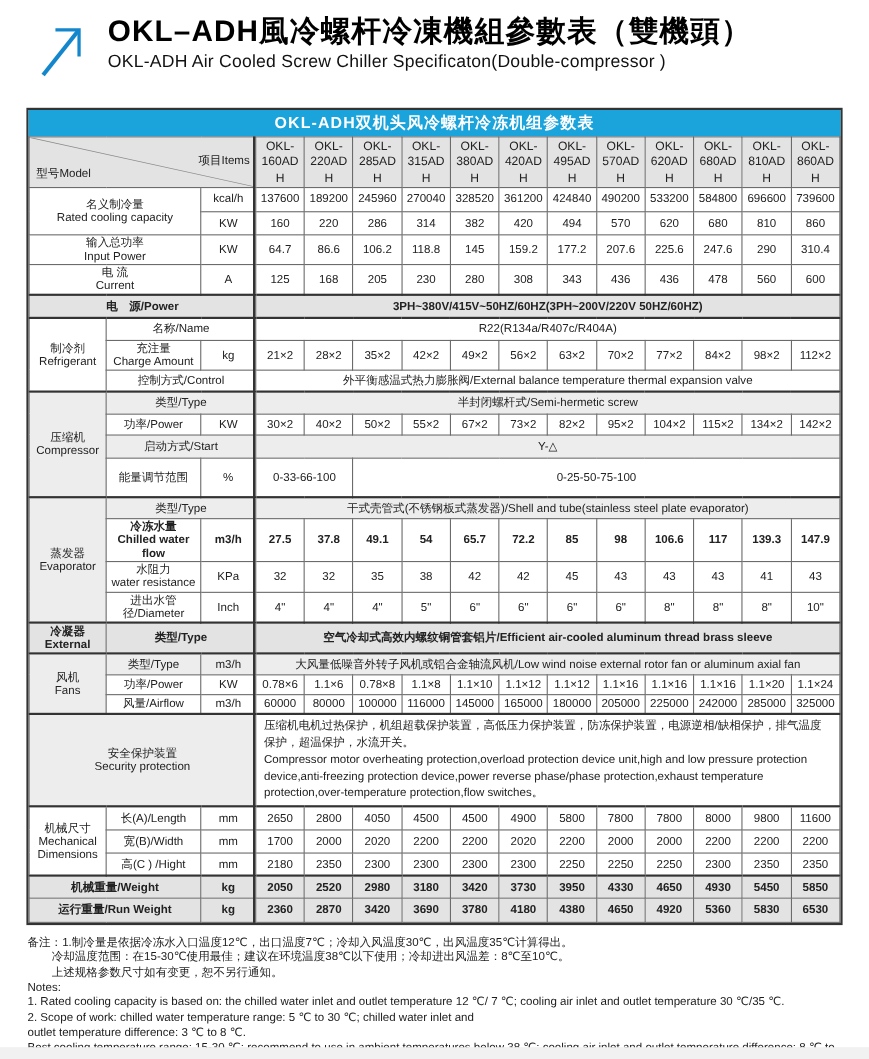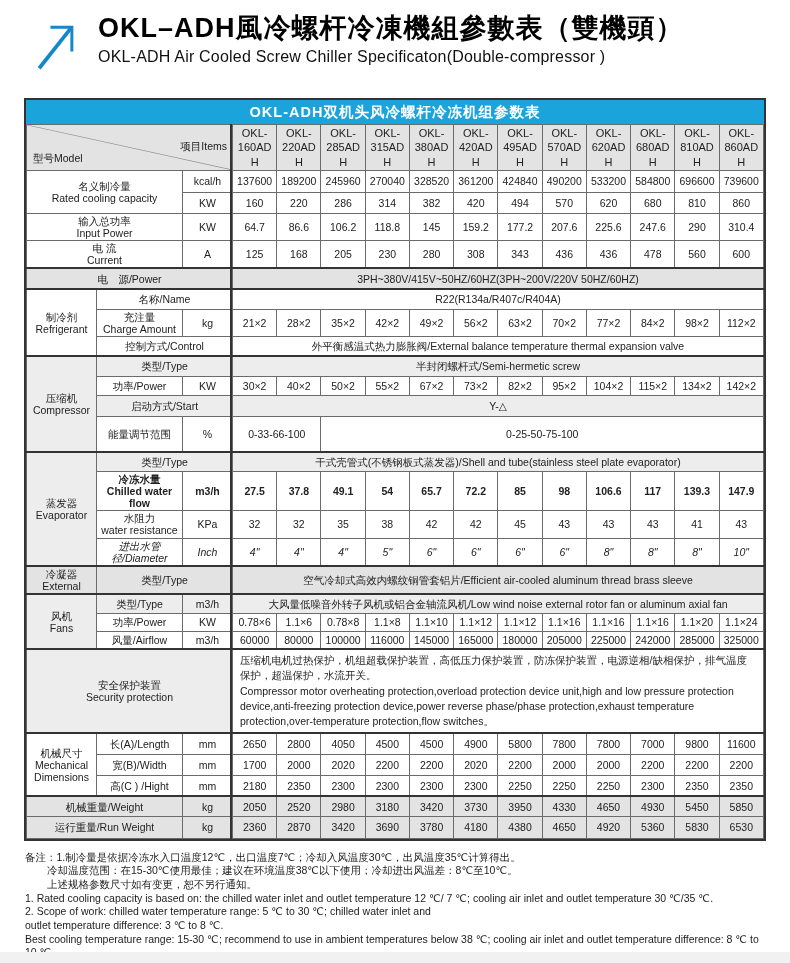--- a/index.html
+++ b/index.html
@@ -15,21 +15,21 @@
   .title-zh{font-size:27px;font-weight:bold;letter-spacing:1px;line-height:1.25;color:#000;}
   .title-en{font-size:16px;color:#111;margin-top:2px;letter-spacing:0.2px;}
   
   .tablewrap{margin:26px 24px 0 24px;border:2px solid #333;position:relative;background:#fff;}
   .bluebar{height:24px;line-height:24px;text-align:center;color:#fff;font-weight:bold;
     font-size:14.5px;letter-spacing:1px;}
   table{border-collapse:collapse;table-layout:fixed;width:100%;}
   td{border:1px solid #6b6b6b;text-align:center;vertical-align:middle;
      font-size:10.5px;line-height:1.15;padding:1px 2px;color:#222;
      overflow:hidden;word-break:break-word;}
-  tr.g td{background:#e3e3e3;}
+  tr.g td{background:#e3e3e3;font-weight:bold;}
   tr.lg td{background:#ededed;}
   td.wbg{background:#ffffff;}
   td.lg{background:#ededed;}
   tr.hdr td{font-size:11px;line-height:1.3;font-weight:normal;}
   tr.tt td{border-top:2px solid #333;}
   td.grp{font-size:10.5px;}
   td.txt{text-align:left;padding:3px 7px;line-height:1.45;}
   td.corner{position:relative;padding:0;}
   td.corner svg{position:absolute;left:0;top:0;width:100%;height:100%;}
   td.corner svg line{stroke:#8a8a8a;stroke-width:1;}
@@ -560,21 +560,21 @@
           <td>
             <div>43</div>
           </td>
           <td>
             <div>41</div>
           </td>
           <td>
             <div>43</div>
           </td>
         </tr>
-        <tr class="" style="height: 26px; font-style: italic;">
+        <tr class="" style="height: 26px;">
           <td>
             <div>进出水管径/Diameter</div>
           </td>
           <td>
             <div>Inch</div>
           </td>
           <td>
             <div>4"</div>
           </td>
           <td>
@@ -769,21 +769,21 @@
           <td>
             <div>5800</div>
           </td>
           <td>
             <div>7800</div>
           </td>
           <td>
             <div>7800</div>
           </td>
           <td>
-            <div>7000</div>
+            <div>8000</div>
           </td>
           <td>
             <div>9800</div>
           </td>
           <td>
             <div>11600</div>
           </td>
         </tr>
         <tr class="" style="height: 21px;">
           <td>
@@ -961,16 +961,17 @@
             <div>6530</div>
           </td>
         </tr>
       </tbody>
   </table>
   <div class="vline"></div>
 </div>
 
 <div class="notes">
   <div><div>备注：1.制冷量是依据冷冻水入口温度12℃，出口温度7℃；冷却入风温度30℃，出风温度35℃计算得出。</div><div class="ind">冷却温度范围：在15-30℃使用最佳；建议在环境温度38℃以下使用；冷却进出风温差：8℃至10℃。</div><div class="ind">上述规格参数尺寸如有变更，恕不另行通知。</div></div>
+  <div>Notes:</div>
   <div><div>1. Rated cooling capacity is based on: the chilled water inlet and outlet temperature 12 ℃/ 7 ℃; cooling air inlet and outlet temperature 30 ℃/35 ℃.</div><div>2. Scope of work: chilled water temperature range: 5 ℃ to 30 ℃; chilled water inlet and</div><div>outlet temperature difference: 3 ℃ to 8 ℃.</div><div>Best cooling temperature range: 15-30 ℃; recommend to use in ambient temperatures below 38 ℃; cooling air inlet and outlet temperature difference: 8 ℃ to 10 ℃.</div></div>
 </div>
 
 <div class="bottom-strip"></div>
 
 </body></html>

